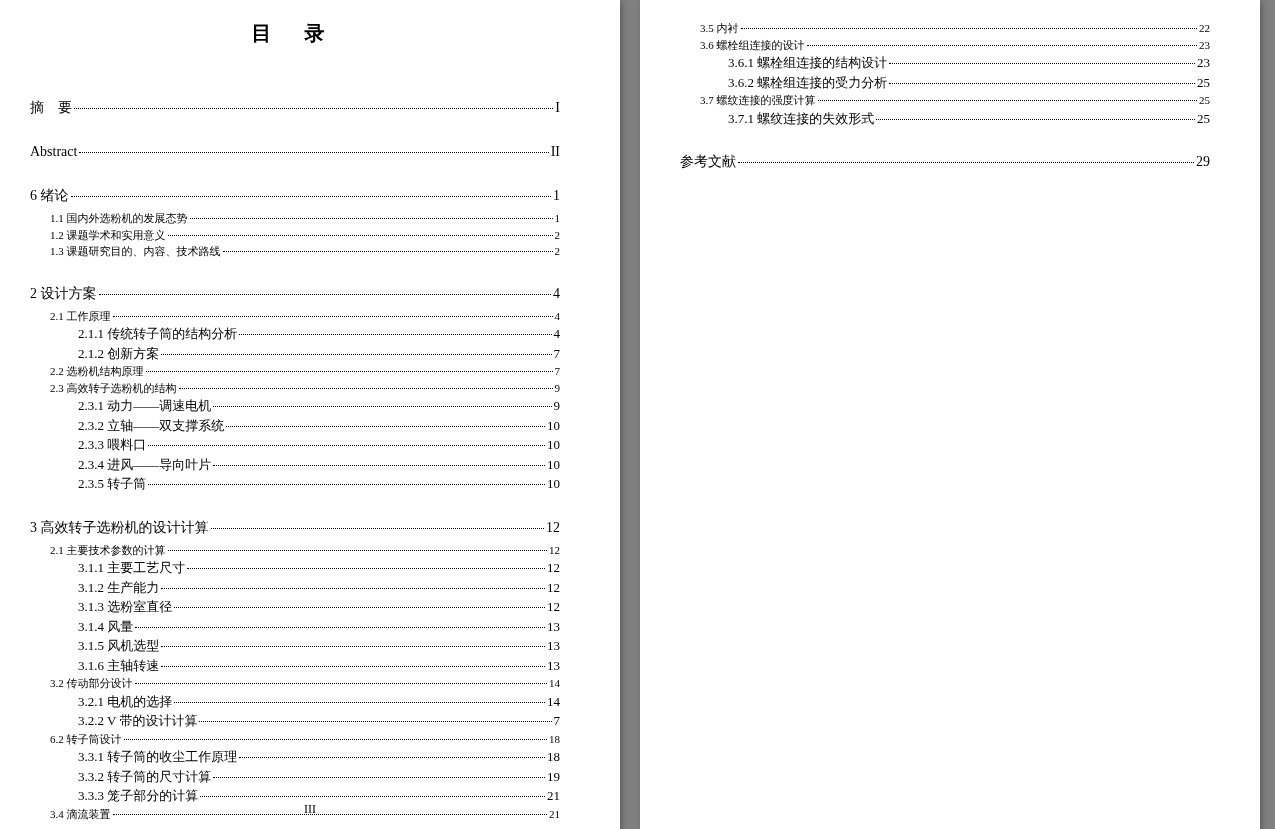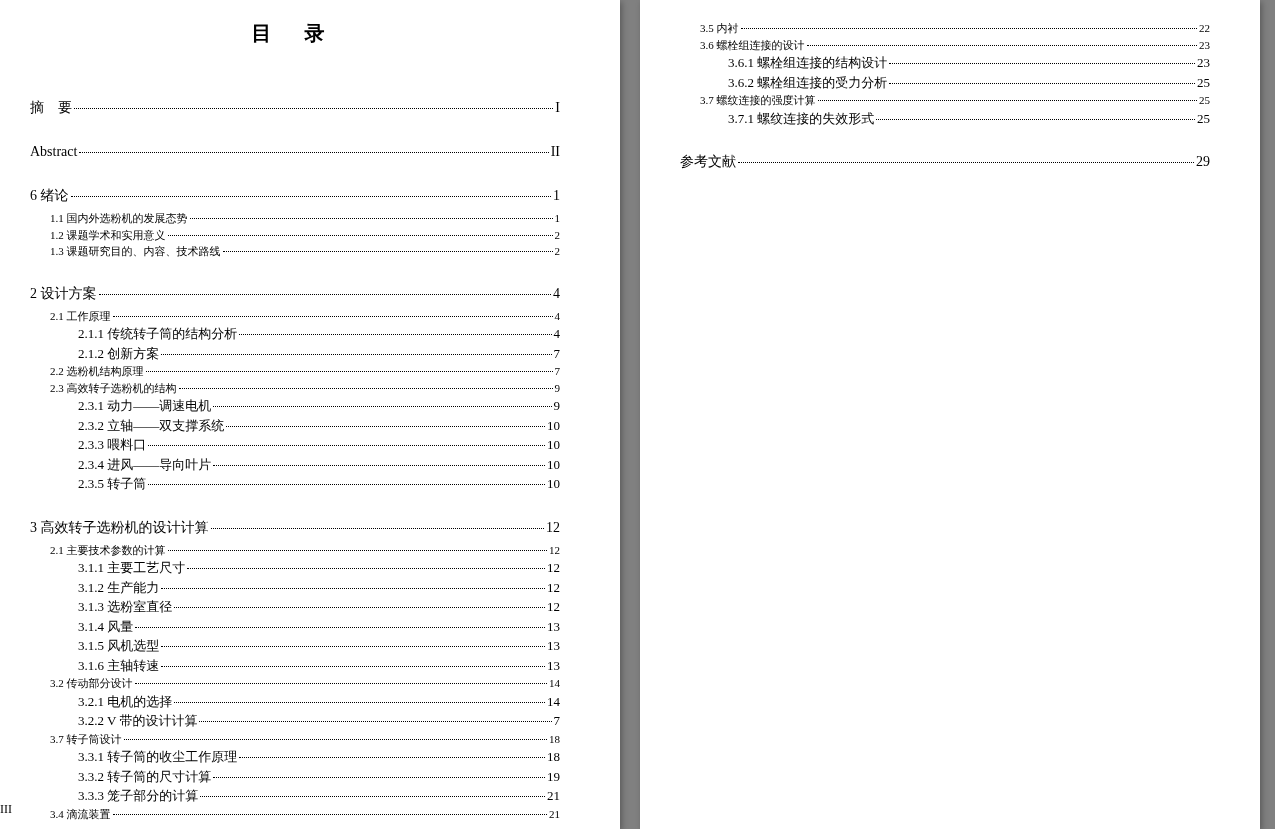--- a/index.html
+++ b/index.html
@@ -48,20 +48,21 @@
     }
     .toc-pg { white-space: nowrap; }
     .lvl-0 { margin-left: 0; font-size: 14px; margin-top: 23px; margin-bottom: 4px;}
     .lvl-1 { margin-left: 20px; font-size: 11px; }
     .lvl-2 { margin-left: 48px; font-size: 13px; }
     .pgnum {
       position: absolute;
       bottom: 12px;
       left: 0;
       right: 0;
+      text-align: center;
       font-size: 12px;
       margin-top: 48px;
     }
     .abstract-en { font-family: "Times New Roman", serif; text-align: center; }
   </style>
 </head>
 <body>
 
 <div class="page page-left">
   <div class="title">目 录</div>
@@ -200,21 +201,21 @@
         <span class="toc-text">3.2.1 电机的选择</span>
         <span class="toc-dots"></span>
         <span class="toc-pg">14</span>
       </div>
       <div class="toc-row lvl-2">
         <span class="toc-text">3.2.2 V 带的设计计算</span>
         <span class="toc-dots"></span>
         <span class="toc-pg">7</span>
       </div>
       <div class="toc-row lvl-1">
-        <span class="toc-text">3.7 转子筒设计</span>
+        <span class="toc-text">6.2 转子筒设计</span>
         <span class="toc-dots"></span>
         <span class="toc-pg">18</span>
       </div>
       <div class="toc-row lvl-2">
         <span class="toc-text">3.3.1 转子筒的收尘工作原理</span>
         <span class="toc-dots"></span>
         <span class="toc-pg">18</span>
       </div>
       <div class="toc-row lvl-2">
         <span class="toc-text">3.3.2 转子筒的尺寸计算</span>

